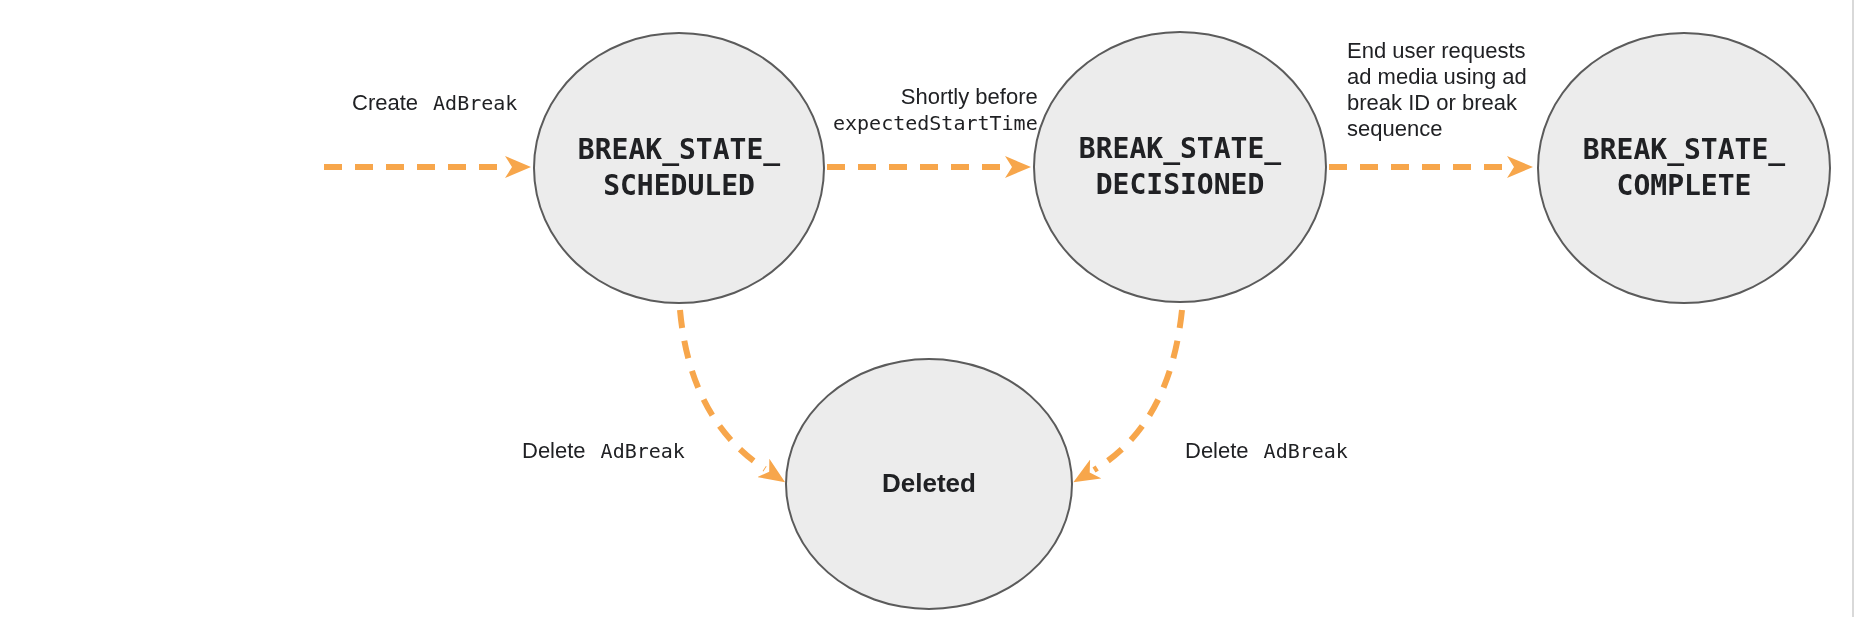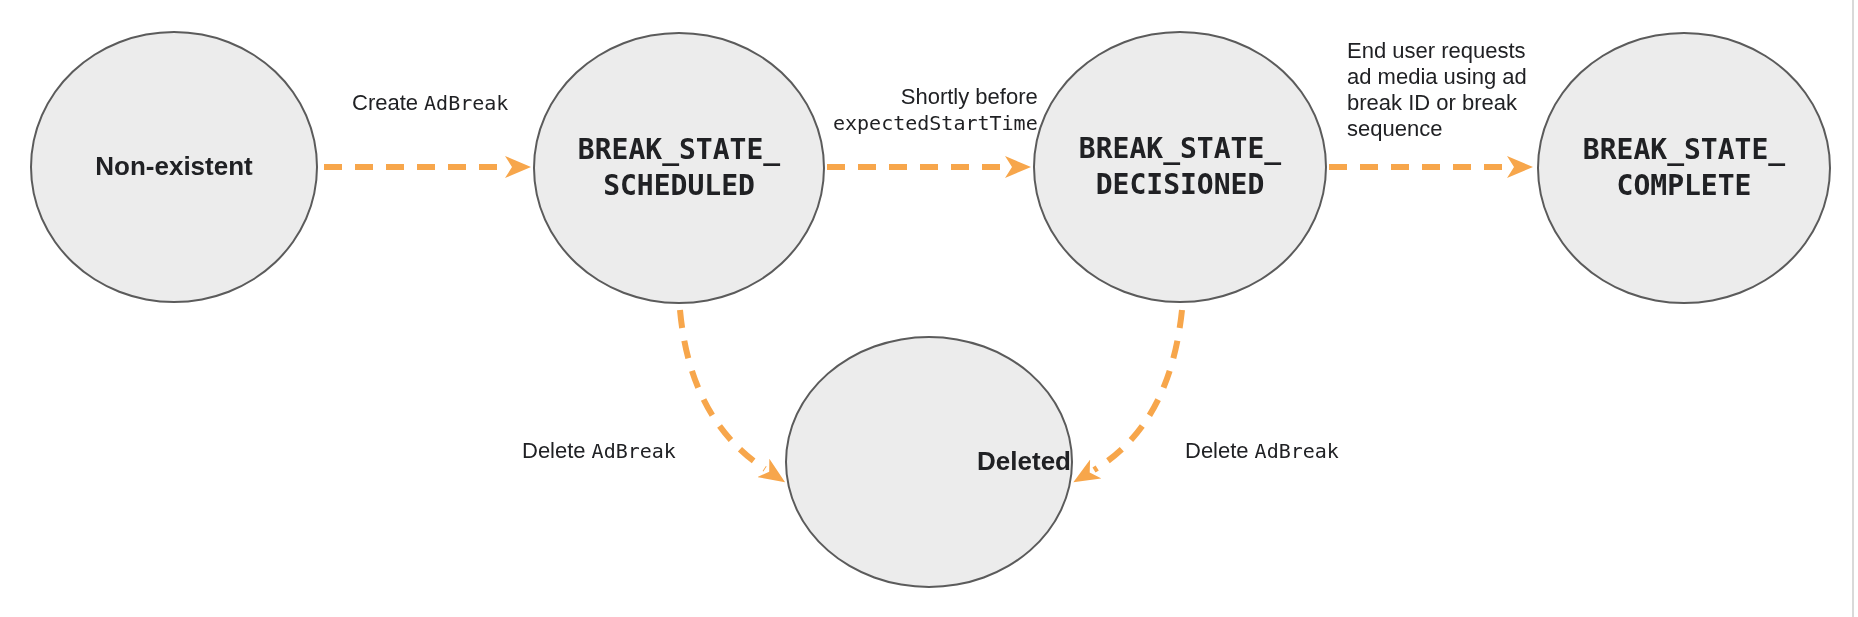--- a/index.html
+++ b/index.html
@@ -50,21 +50,21 @@
     position: absolute;
     font-size: 22px;
     line-height: 26px;
     color: #202124;
     white-space: nowrap;
   }
   .edge-label .code {
     font-family: "DejaVu Sans Mono", monospace;
     font-size: 20px;
   }
-  .inline-label { display: flex; column-gap: 6px; align-items: baseline; }
+  .inline-label { display: flex; column-gap: 15px; align-items: baseline; }
   .block-label span { display: block; text-align: right; }
   .multiline { white-space: pre-line; }
   .page-divider {
     position: absolute;
     top: 0;
     width: 2px;
     height: 617px;
     background: #D9D9D9;
   }
 </style>
@@ -79,40 +79,37 @@
         <path d="M0,0 L26,11 L0,22 L7,11 Z" fill="#F7A64B"></path>
       </marker>
     </defs>
     <path class="edge" d="M 324,167 L 507,167" marker-end="url(#arrowhead)" stroke="#F7A64B"></path>
     <path class="edge" d="M 827,167 L 1007,167" marker-end="url(#arrowhead)" stroke="#F7A64B"></path>
     <path class="edge" d="M 1329,167 L 1509,167" marker-end="url(#arrowhead)" stroke="#F7A64B"></path>
     <path class="edge" d="M 680,310 Q 690,420 765,469" marker-end="url(#arrowhead)" stroke="#F7A64B"></path>
     <path class="edge" d="M 1182,310 Q 1170,425 1094,470" marker-end="url(#arrowhead)" stroke="#F7A64B"></path>
   </svg>
 
-  <div class="state-node" style="left:30px; top:31px; width:288px; height:272px;">
-    <div class="node-label">Non-existent</div>
-  </div>
 
   <div class="state-node" style="left:533px; top:32px; width:292px; height:272px;">
     <div class="node-label mono">BREAK_STATE_
 SCHEDULED</div>
   </div>
 
   <div class="state-node" style="left:1033px; top:31px; width:294px; height:272px;">
     <div class="node-label mono">BREAK_STATE_
 DECISIONED</div>
   </div>
 
   <div class="state-node" style="left:1537px; top:32px; width:294px; height:272px;">
     <div class="node-label mono">BREAK_STATE_
 COMPLETE</div>
   </div>
 
-  <div class="state-node" style="left:785px; top:336px; width:288px; height:252px;justify-content:flex-end;">
+  <div class="state-node" style="left:785px; top:358px; width:288px; height:252px;">
     <div class="node-label">Deleted</div>
   </div>
 
   <div class="edge-label inline-label" style="left:352px; top:90px;">
     <span>Create</span>
     <span class="code">AdBreak</span>
   </div>
 
   <div class="edge-label block-label" style="left:833px; top:84px;">
     <span>Shortly before</span>

